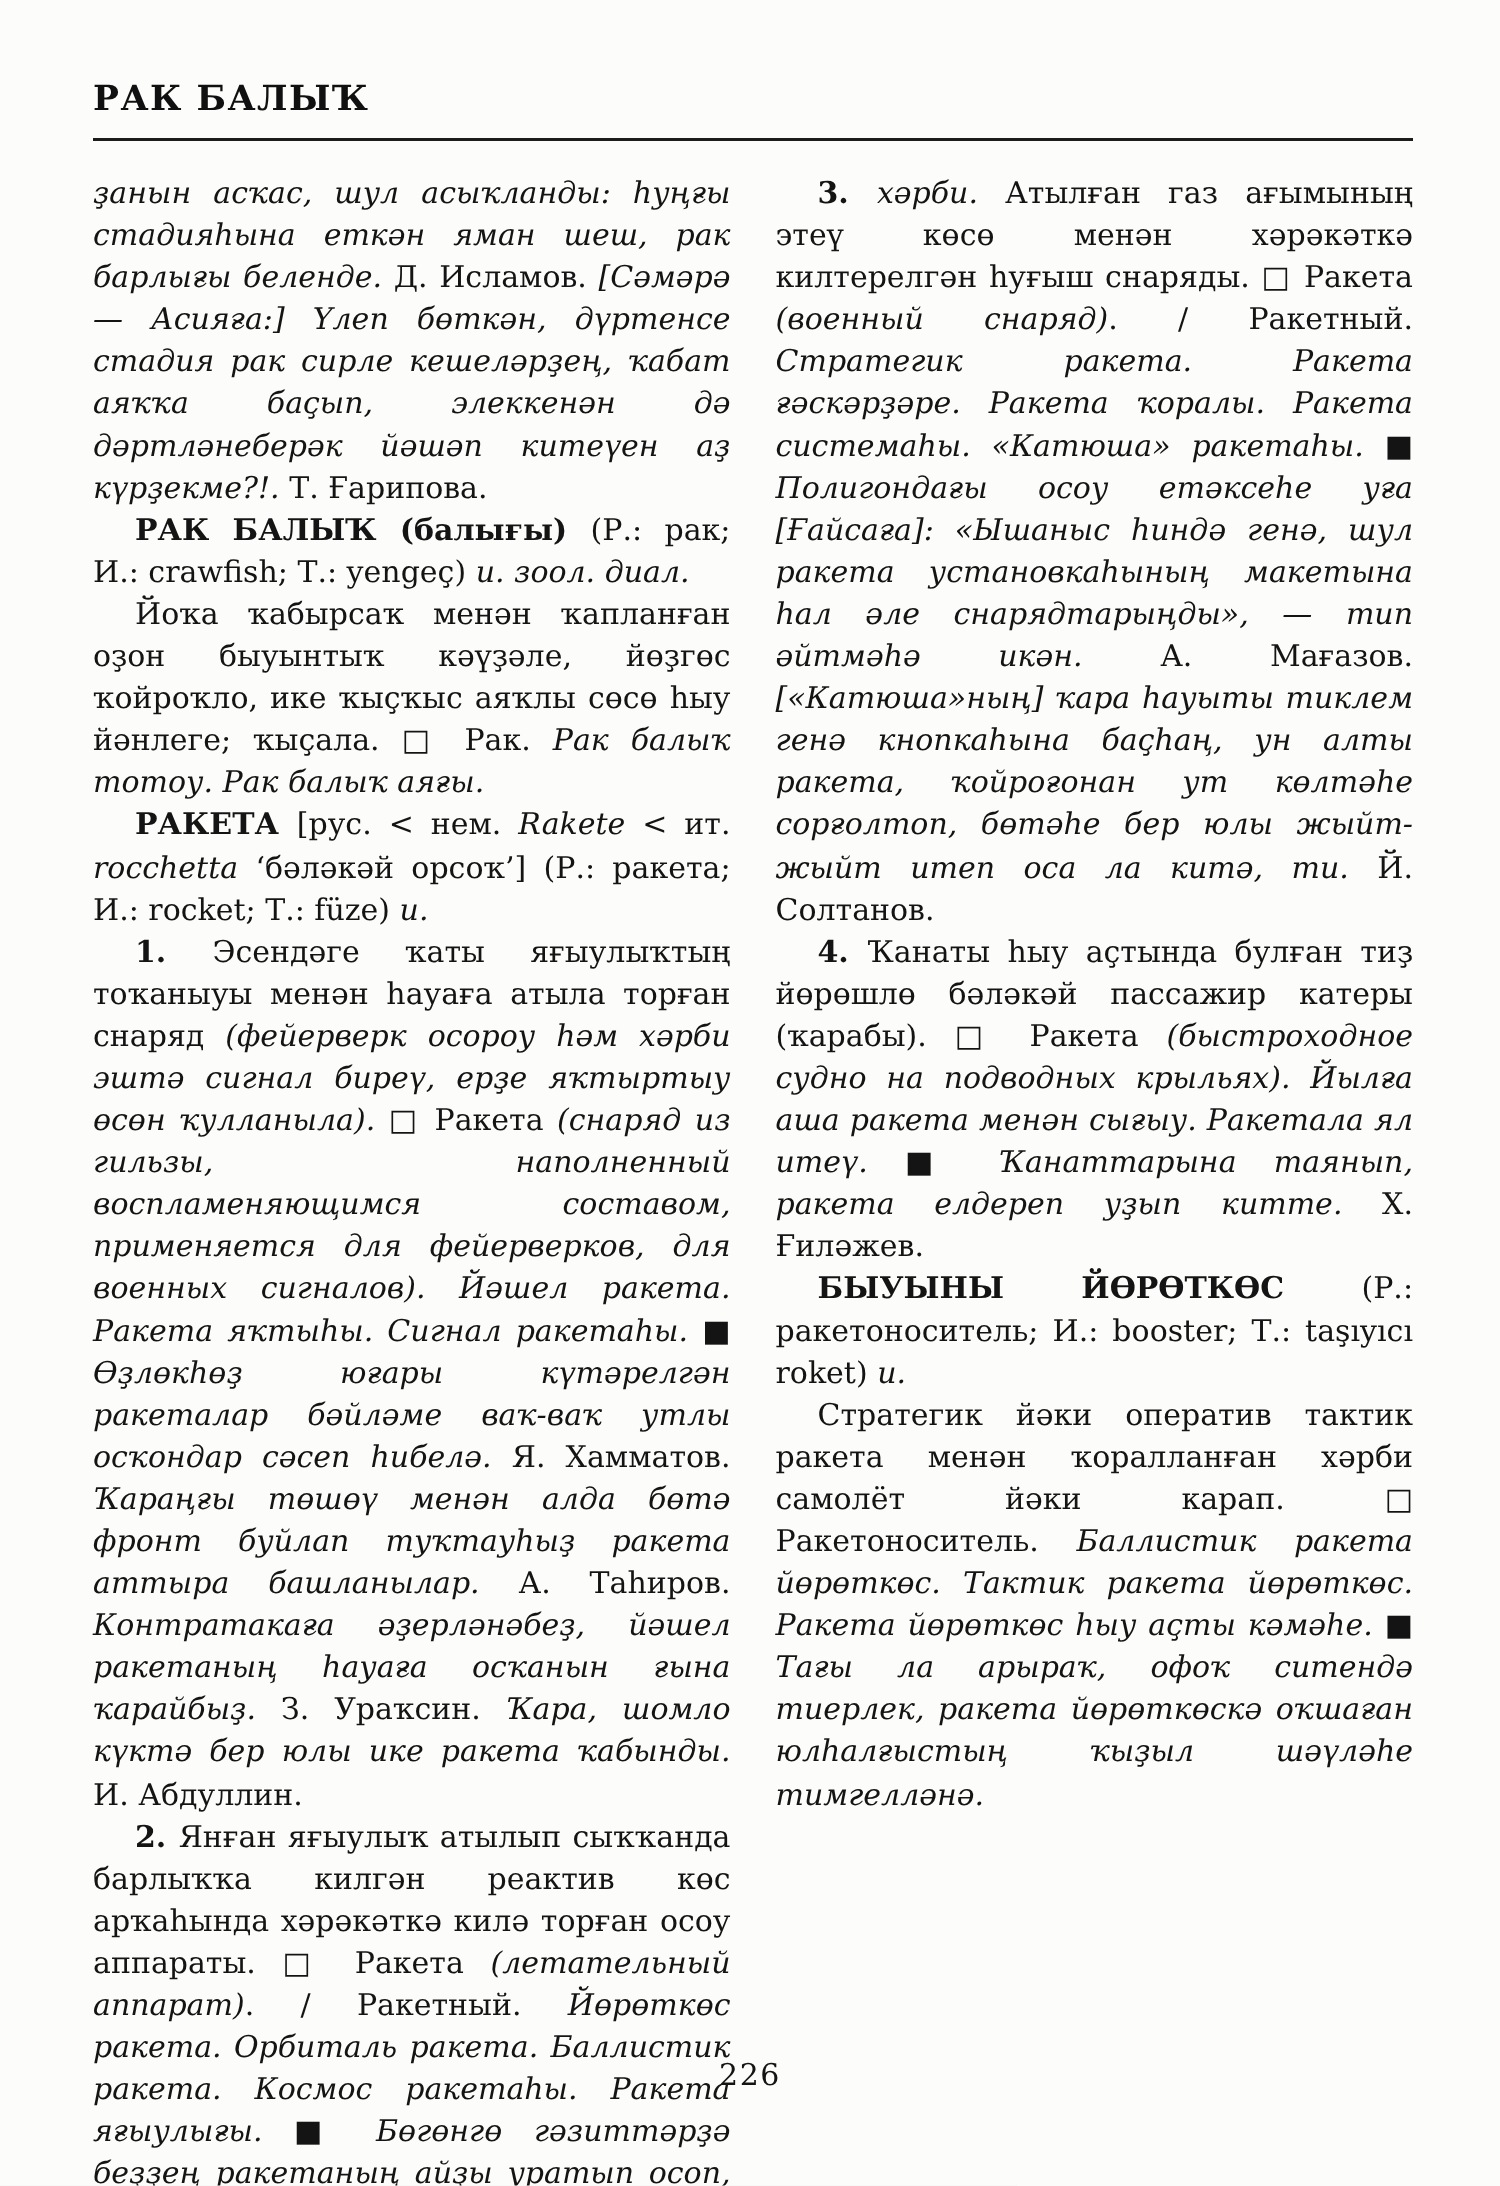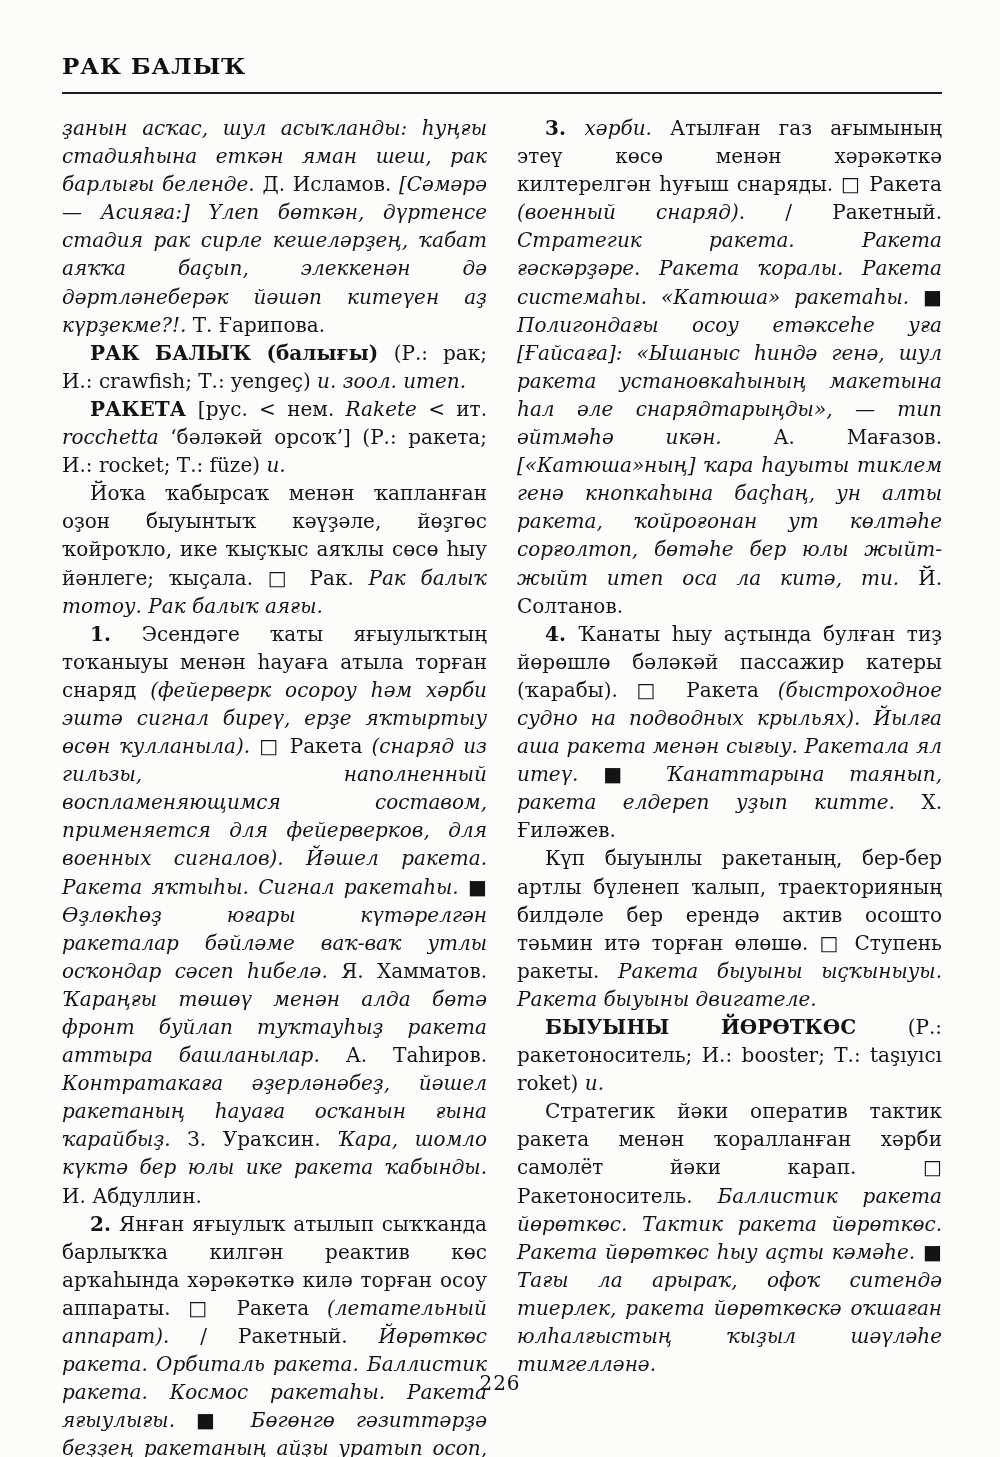--- a/index.html
+++ b/index.html
@@ -64,30 +64,29 @@
 
 <div class="page">
   <div class="header">
     <span class="header-title">РАК БАЛЫҠ</span>
     <div class="header-rule"></div>
   </div>
 
   <div class="columns">
     <div class="col">
         <p class="para"><span class="run i">ҙанын асҡас, шул асыҡланды: һуңғы стадияһына еткән яман шеш, рак барлығы беленде. </span><span class="run n">Д. Исламов. </span><span class="run i">[Сәмәрә — Асияға:] Үлеп бөткән, дүртенсе стадия рак сирле кешеләрҙең, ҡабат аяҡҡа баҫып, элеккенән дә дәртләнеберәк йәшәп китеүен аҙ күрҙекме?!. </span><span class="run n">Т. Ғарипова.</span></p>
-        <p class="para indent"><span class="run b">РАК БАЛЫҠ (балығы) </span><span class="run n">(Р.: рак; И.: crawfish; Т.: yengeç) </span><span class="run i">и. зоол. итеп.</span></p>
+        <p class="para indent"><span class="run b">РАК БАЛЫҠ (балығы) </span><span class="run n">(Р.: рак; И.: crawfish; Т.: yengeç) </span><span class="run i">и. зоол. диал.</span></p>
+        <p class="para indent"><span class="run n">Йоҡа ҡабырсаҡ менән ҡапланған оҙон быуынтыҡ кәүҙәле, йөҙгөс ҡойроҡло, ике ҡыҫҡыс аяҡлы сөсө һыу йәнлеге; ҡыҫала. □ Рак. </span><span class="run i">Рак балыҡ тотоу. Рак балыҡ аяғы.</span></p>
         <p class="para indent"><span class="run b">РАКЕТА </span><span class="run n">[рус. &lt; нем. </span><span class="run i">Rakete </span><span class="run n">&lt; ит. </span><span class="run i">rocchetta </span><span class="run n">‘бәләкәй орсоҡ’] (Р.: ракета; И.: rocket; Т.: füze) </span><span class="run i">и.</span></p>
-        <p class="para indent"><span class="run n">Йоҡа ҡабырсаҡ менән ҡапланған оҙон быуынтыҡ кәүҙәле, йөҙгөс ҡойроҡло, ике ҡыҫҡыс аяҡлы сөсө һыу йәнлеге; ҡыҫала. □ Рак. </span><span class="run i">Рак балыҡ тотоу. Рак балыҡ аяғы.</span></p>
         <p class="para indent"><span class="run b">1. </span><span class="run n">Эсендәге ҡаты яғыулыҡтың тоҡаныуы менән һауаға атыла торған снаряд </span><span class="run i">(фейерверк осороу һәм хәрби эштә сигнал биреү, ерҙе яҡтыртыу өсөн ҡулланыла). </span><span class="run n">□ Ракета </span><span class="run i">(снаряд из гильзы, наполненный воспламеняющимся составом, применяется для фейерверков, для военных сигналов). Йәшел ракета. Ракета яҡтыһы. Сигнал ракетаһы. </span><span class="run n">■ </span><span class="run i">Өҙлөкһөҙ юғары күтәрелгән ракеталар бәйләме ваҡ-ваҡ утлы осҡондар сәсеп һибелә. </span><span class="run n">Я. Хамматов. </span><span class="run i">Ҡараңғы төшөү менән алда бөтә фронт буйлап туҡтауһыҙ ракета аттыра башланылар. </span><span class="run n">А. Таһиров. </span><span class="run i">Контратакаға әҙерләнәбеҙ, йәшел ракетаның һауаға осҡанын ғына ҡарайбыҙ. </span><span class="run n">З. Ураҡсин. </span><span class="run i">Ҡара, шомло күктә бер юлы ике ракета ҡабынды. </span><span class="run n">И. Абдуллин.</span></p>
         <p class="para indent"><span class="run b">2. </span><span class="run n">Янған яғыулыҡ атылып сыҡҡанда барлыҡҡа килгән реактив көс арҡаһында хәрәкәткә килә торған осоу аппараты. □ Ракета </span><span class="run i">(летательный аппарат)</span><span class="run n">. / Ракетный. </span><span class="run i">Йөрөткөс ракета. Орбиталь ракета. Баллистик ракета. Космос ракетаһы. Ракета яғыулығы. </span><span class="run n">■ </span><span class="run i">Бөгөнгө гәзиттәрҙә беҙҙең ракетаның айҙы уратып осоп, уның бығаса бер кемгә күренмәгән «оялсан» йөҙөн фотоға төшөрөп алыуы тураһында иҫ киткес ҡыҙыҡлы хәбәрҙәр баҫылған. </span></p>
       </div>
     <div class="col">
         <p class="para indent"><span class="run b">3. </span><span class="run i">хәрби. </span><span class="run n">Атылған газ ағымының этеү көсө менән хәрәкәткә килтерелгән һуғыш снаряды. □ Ракета </span><span class="run i">(военный снаряд)</span><span class="run n">. / Ракетный. </span><span class="run i">Стратегик ракета. Ракета ғәскәрҙәре. Ракета ҡоралы. Ракета системаһы. «Катюша» ракетаһы. </span><span class="run n">■ </span><span class="run i">Полигондағы осоу етәксеһе уға [Ғайсаға]: «Ышаныс һиндә генә, шул ракета установкаһының макетына һал әле снарядтарыңды», — тип әйтмәһә икән. </span><span class="run n">А. Мағазов. </span><span class="run i">[«Катюша»ның] ҡара һауыты тиклем генә кнопкаһына баҫһаң, ун алты ракета, ҡойроғонан ут көлтәһе сорғолтоп, бөтәһе бер юлы жыйт-жыйт итеп оса ла китә, ти. </span><span class="run n">Й. Солтанов.</span></p>
         <p class="para indent"><span class="run b">4. </span><span class="run n">Ҡанаты һыу аҫтында булған тиҙ йөрөшлө бәләкәй пассажир катеры (ҡарабы). □ Ракета </span><span class="run i">(быстроходное судно на подводных крыльях). Йылға аша ракета менән сығыу. Ракетала ял итеү. </span><span class="run n">■ </span><span class="run i">Ҡанаттарына таянып, ракета елдереп уҙып китте. </span><span class="run n">Х. Ғиләжев.</span></p>
-        <p class="para indent"><span class="run n">Күп быуынлы ракетаның, бер-бер артлы бүленеп ҡалып, траекторияның билдәле бер ерендә актив осошто тәьмин итә торған өлөшө. □ Ступень ракеты. </span><span class="run i">Ракета быуыны ыҫҡыныуы. Ракета быуыны двигателе.</span></p>
         <p class="para indent"><span class="run b">БЫУЫНЫ ЙӨРӨТКӨС </span><span class="run n">(Р.: ракетоноситель; И.: booster; Т.: taşıyıcı roket) </span><span class="run i">и.</span></p>
         <p class="para indent"><span class="run n">Стратегик йәки оператив тактик ракета менән ҡоралланған хәрби самолёт йәки карап. □ Ракетоноситель. </span><span class="run i">Баллистик ракета йөрөткөс. Тактик ракета йөрөткөс. Ракета йөрөткөс һыу аҫты кәмәһе. </span><span class="run n">■ </span><span class="run i">Тағы ла арыраҡ, офоҡ ситендә тиерлек, ракета йөрөткөскә оҡшаған юлһалғыстың ҡыҙыл шәүләһе тимгелләнә. </span></p>
       </div>
   </div>
 
   <div class="footer">
     <span class="page-number">226</span>
   </div>
 </div>
 

